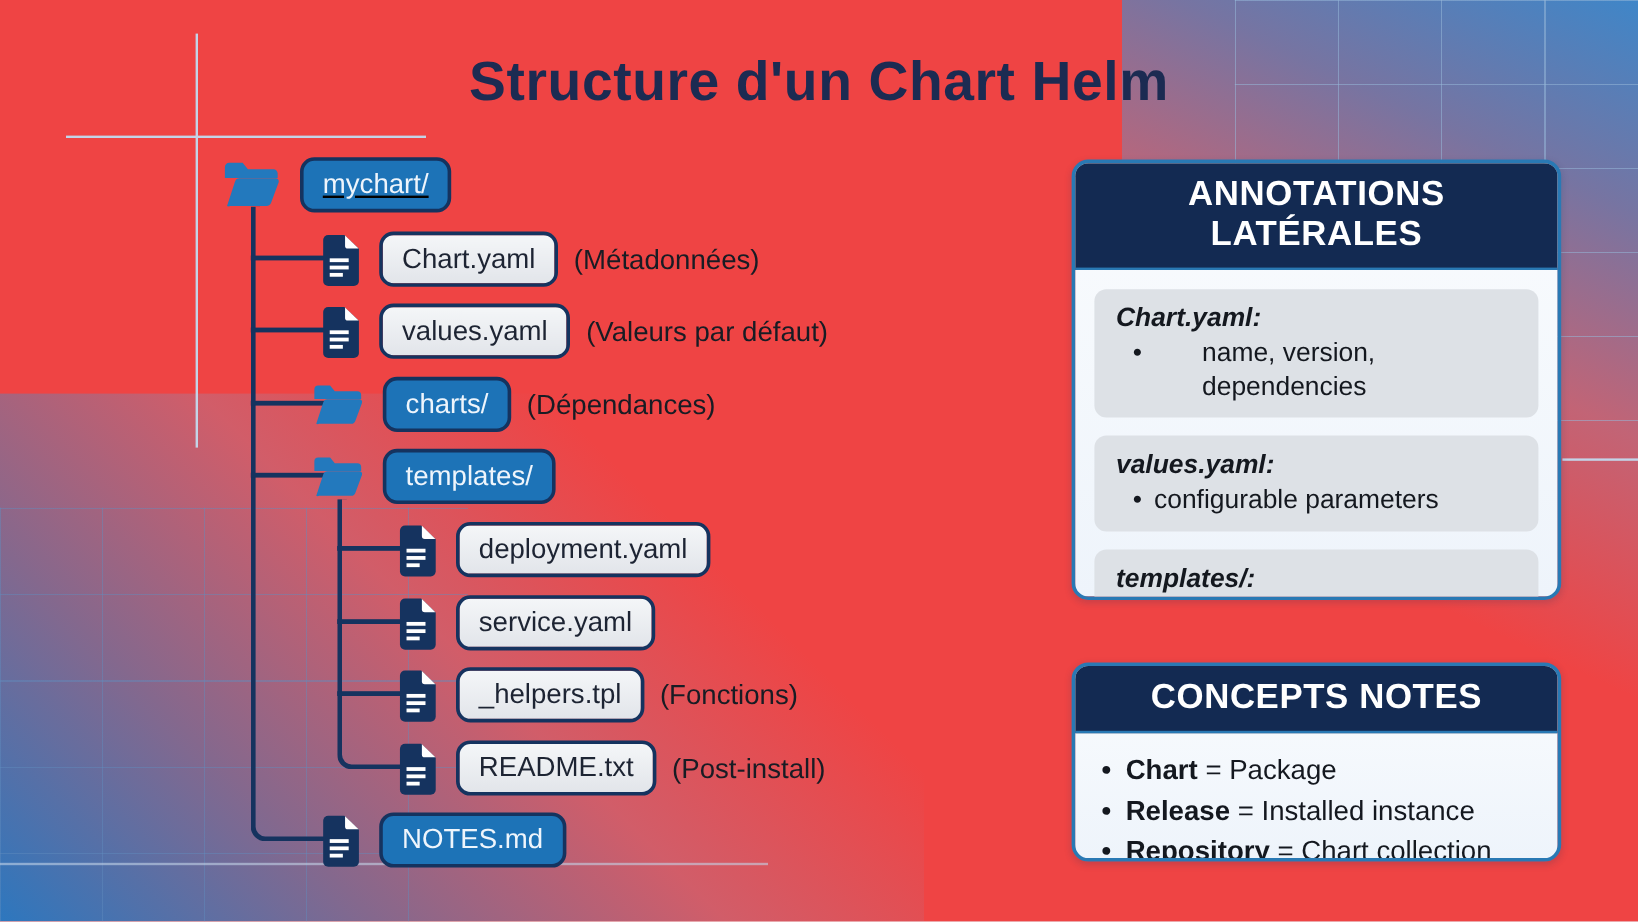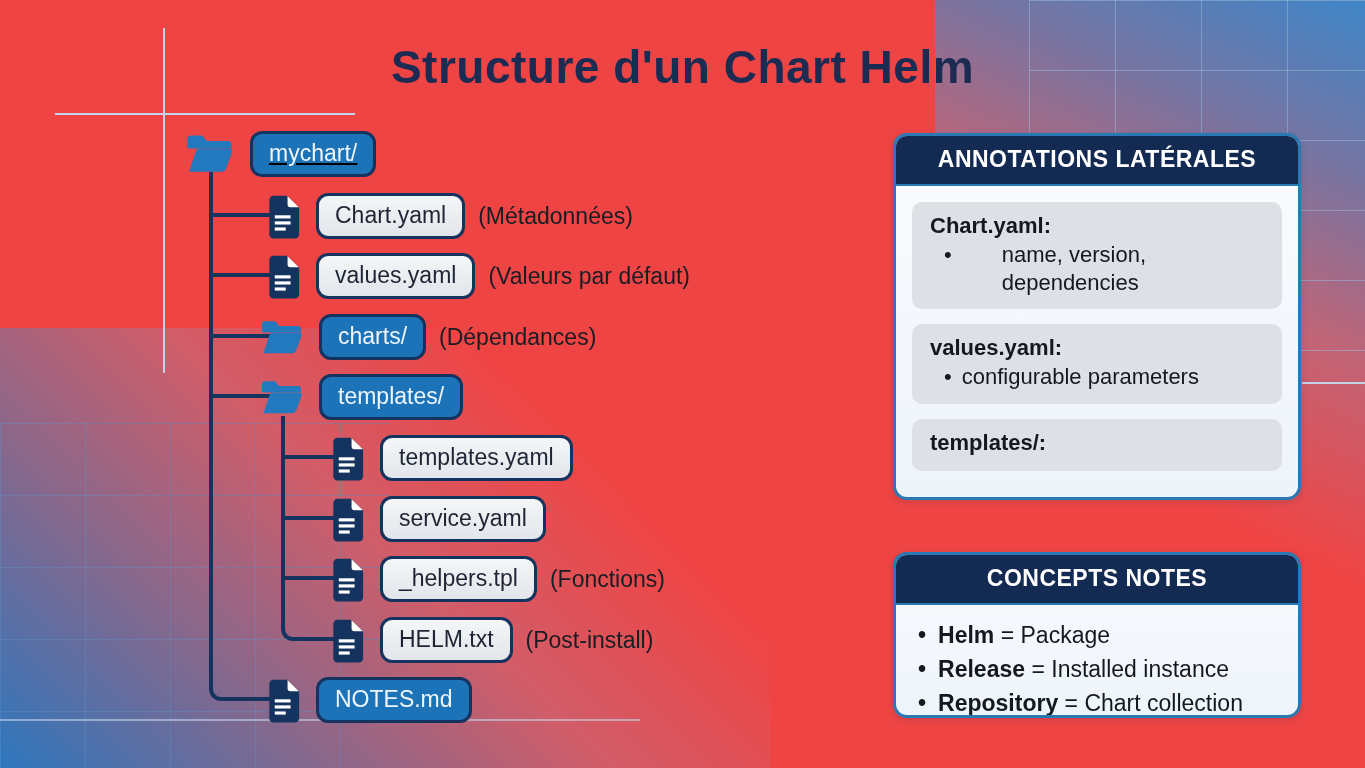--- a/index.html
+++ b/index.html
@@ -67,33 +67,33 @@
   
   .panel {
     position:absolute; left:893px; width:408px;
     border:3px solid #2979b4; border-radius:14px;
     background:linear-gradient(180deg,#fafcfe 0%, #eef4fb 100%);
     box-shadow:0 2px 6px rgba(20,50,90,.18);
     overflow:hidden;
   }
   .panel-header {
     background:#132a52; color:#ffffff; text-align:center;
-    font-size:23px; font-weight:bold; letter-spacing:.5px;
+    font-size:29px; font-weight:bold; letter-spacing:.5px;
     padding:10px 6px 11px;
     border-bottom:2px solid #2979b4;
   }
   .panel-annotations { top:133px; height:367px; }
   .panel-annotations .panel-body {
     padding:16px 16px; display:flex; flex-direction:column; gap:15px;
   }
   .side-card {
     background:#dde1e6; border-radius:10px; padding:11px 18px 13px;
     font-size:22px; color:#14181f;
   }
-  .side-card .card-heading { font-weight:bold; font-size:22px; margin-bottom:2px; }
+  .side-card .card-heading { font-weight:bold; font-size:22px; margin-bottom:2px;font-style:italic; }
   .side-card ul { list-style:none; padding-left:14px; }
   .side-card li { display:flex; gap:10px; line-height:1.25; }
   .side-card li::before { content:"•"; }
   .bullet-narrow { display:inline-block; max-width:200px; white-space:normal;margin-left:40px; }
 
   .panel-concepts { top:552px; height:166px; }
   .panel-concepts .panel-body { padding:13px 22px; }
   .panel-concepts ul { list-style:none; }
   .panel-concepts li {
     display:flex; gap:12px; font-size:23px; color:#14181f; line-height:1.48;
@@ -177,21 +177,21 @@
   </div>
 
   <div class="node-row" style="left:330px; top:435px;">
     <svg class="node-icon" width="37" height="45" viewBox="0 0 30 37">
       <path d="M6 1.5 H17 L27 11 V33 a3.5 3.5 0 0 1 -3.5 3.5 H6 A3.5 3.5 0 0 1 2.5 33 V5 A3.5 3.5 0 0 1 6 1.5 Z" fill="#15335f"></path>
       <path d="M17.5 1.8 L26.8 10.8 H19.5 a2 2 0 0 1 -2 -2 Z" fill="#ffffff"></path>
       <rect x="7" y="17.5" width="13" height="2.6" fill="#ffffff"></rect>
       <rect x="7" y="22.5" width="13" height="2.6" fill="#ffffff"></rect>
       <rect x="7" y="27.5" width="9" height="2.6" fill="#ffffff"></rect>
     </svg>
-    <span class="pill pill-gray">templates.yaml</span>
+    <span class="pill pill-gray">deployment.yaml</span>
   </div>
 
   <div class="node-row" style="left:330px; top:496px;">
     <svg class="node-icon" width="37" height="45" viewBox="0 0 30 37">
       <path d="M6 1.5 H17 L27 11 V33 a3.5 3.5 0 0 1 -3.5 3.5 H6 A3.5 3.5 0 0 1 2.5 33 V5 A3.5 3.5 0 0 1 6 1.5 Z" fill="#15335f"></path>
       <path d="M17.5 1.8 L26.8 10.8 H19.5 a2 2 0 0 1 -2 -2 Z" fill="#ffffff"></path>
       <rect x="7" y="17.5" width="13" height="2.6" fill="#ffffff"></rect>
       <rect x="7" y="22.5" width="13" height="2.6" fill="#ffffff"></rect>
       <rect x="7" y="27.5" width="9" height="2.6" fill="#ffffff"></rect>
     </svg>
@@ -211,21 +211,21 @@
   </div>
 
   <div class="node-row" style="left:330px; top:617px;">
     <svg class="node-icon" width="37" height="45" viewBox="0 0 30 37">
       <path d="M6 1.5 H17 L27 11 V33 a3.5 3.5 0 0 1 -3.5 3.5 H6 A3.5 3.5 0 0 1 2.5 33 V5 A3.5 3.5 0 0 1 6 1.5 Z" fill="#15335f"></path>
       <path d="M17.5 1.8 L26.8 10.8 H19.5 a2 2 0 0 1 -2 -2 Z" fill="#ffffff"></path>
       <rect x="7" y="17.5" width="13" height="2.6" fill="#ffffff"></rect>
       <rect x="7" y="22.5" width="13" height="2.6" fill="#ffffff"></rect>
       <rect x="7" y="27.5" width="9" height="2.6" fill="#ffffff"></rect>
     </svg>
-    <span class="pill pill-gray">HELM.txt</span>
+    <span class="pill pill-gray">README.txt</span>
     <span class="annot">(Post-install)</span>
   </div>
 
   <div class="node-row" style="left:266px; top:677px;">
     <svg class="node-icon" width="37" height="45" viewBox="0 0 30 37">
       <path d="M6 1.5 H17 L27 11 V33 a3.5 3.5 0 0 1 -3.5 3.5 H6 A3.5 3.5 0 0 1 2.5 33 V5 A3.5 3.5 0 0 1 6 1.5 Z" fill="#15335f"></path>
       <path d="M17.5 1.8 L26.8 10.8 H19.5 a2 2 0 0 1 -2 -2 Z" fill="#ffffff"></path>
       <rect x="7" y="17.5" width="13" height="2.6" fill="#ffffff"></rect>
       <rect x="7" y="22.5" width="13" height="2.6" fill="#ffffff"></rect>
       <rect x="7" y="27.5" width="9" height="2.6" fill="#ffffff"></rect>
@@ -256,21 +256,21 @@
         <div class="card-heading">templates/:</div>
       </div>
     </div>
   </div>
 
   <div class="panel panel-concepts">
     <div class="panel-header">CONCEPTS NOTES</div>
     <div class="panel-body">
       <ul>
         <li>
-          <span><span class="term">Helm</span>
+          <span><span class="term">Chart</span>
           <span>= Package</span></span>
         </li>
         <li>
           <span><span class="term">Release</span>
           <span>= Installed instance</span></span>
         </li>
         <li>
           <span><span class="term">Repository</span>
           <span>= Chart collection</span></span>
         </li>

